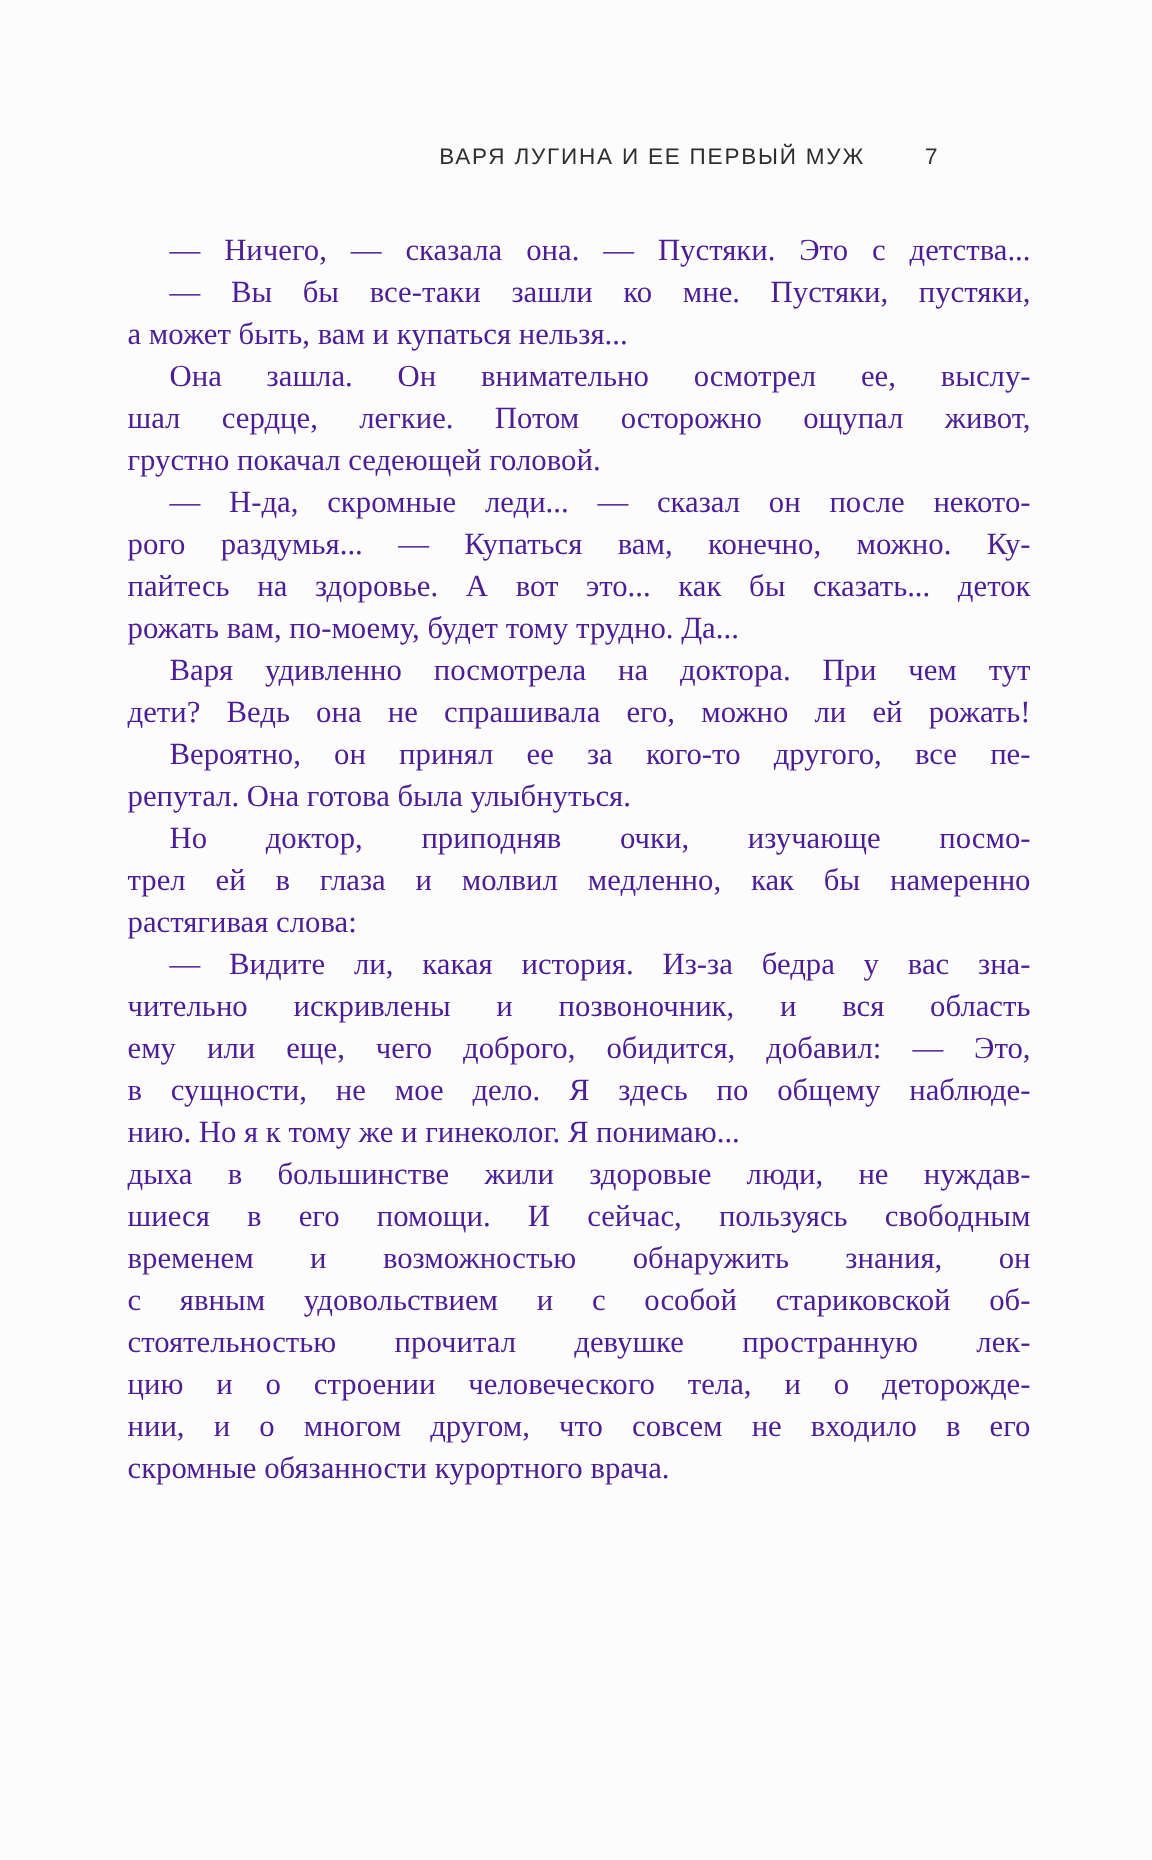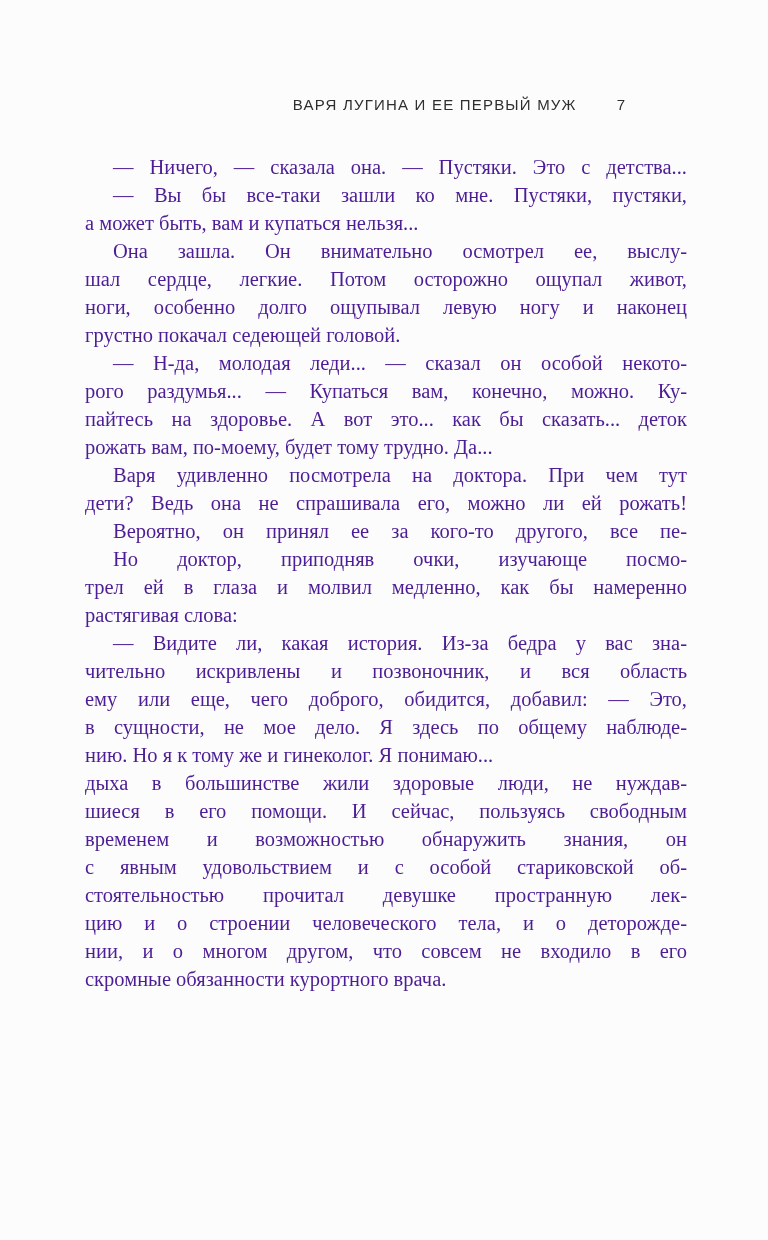--- a/index.html
+++ b/index.html
@@ -77,38 +77,38 @@
     </p>
 
     <p class="para">
       <span class="ln first">— Вы бы все-таки зашли ко мне. Пустяки, пустяки,</span>
       <span class="ln end">а может быть, вам и купаться нельзя...</span>
     </p>
 
     <p class="para">
       <span class="ln first">Она зашла. Он внимательно осмотрел ее, выслу-</span>
       <span class="ln">шал сердце, легкие. Потом осторожно ощупал живот,</span>
-      <span class="ln">ноги, особенно долго ощупывал левую ногу и наконец</span>
       <span class="ln end">грустно покачал седеющей головой.</span>
     </p>
 
     <p class="para">
-      <span class="ln first">— Н-да, молодая леди... — сказал он особой некото-</span>
+      <span class="ln first">— Н-да, скромные леди... — сказал он после некото-</span>
       <span class="ln">рого раздумья... — Купаться вам, конечно, можно. Ку-</span>
       <span class="ln">пайтесь на здоровье. А вот это... как бы сказать... деток</span>
       <span class="ln end">рожать вам, по-моему, будет тому трудно. Да...</span>
     </p>
 
     <p class="para">
       <span class="ln first">Варя удивленно посмотрела на доктора. При чем тут</span>
       <span class="ln">дети? Ведь она не спрашивала его, можно ли ей рожать!</span>
     </p>
 
     <p class="para">
       <span class="ln first">Вероятно, он принял ее за кого-то другого, все пе-</span>
+      <span class="ln end">репутал. Она готова была улыбнуться.</span>
     </p>
 
     <p class="para">
       <span class="ln first">Но доктор, приподняв очки, изучающе посмо-</span>
       <span class="ln">трел ей в глаза и молвил медленно, как бы намеренно</span>
       <span class="ln end">растягивая слова:</span>
     </p>
 
     <p class="para">
       <span class="ln first">— Видите ли, какая история. Из-за бедра у вас зна-</span>

